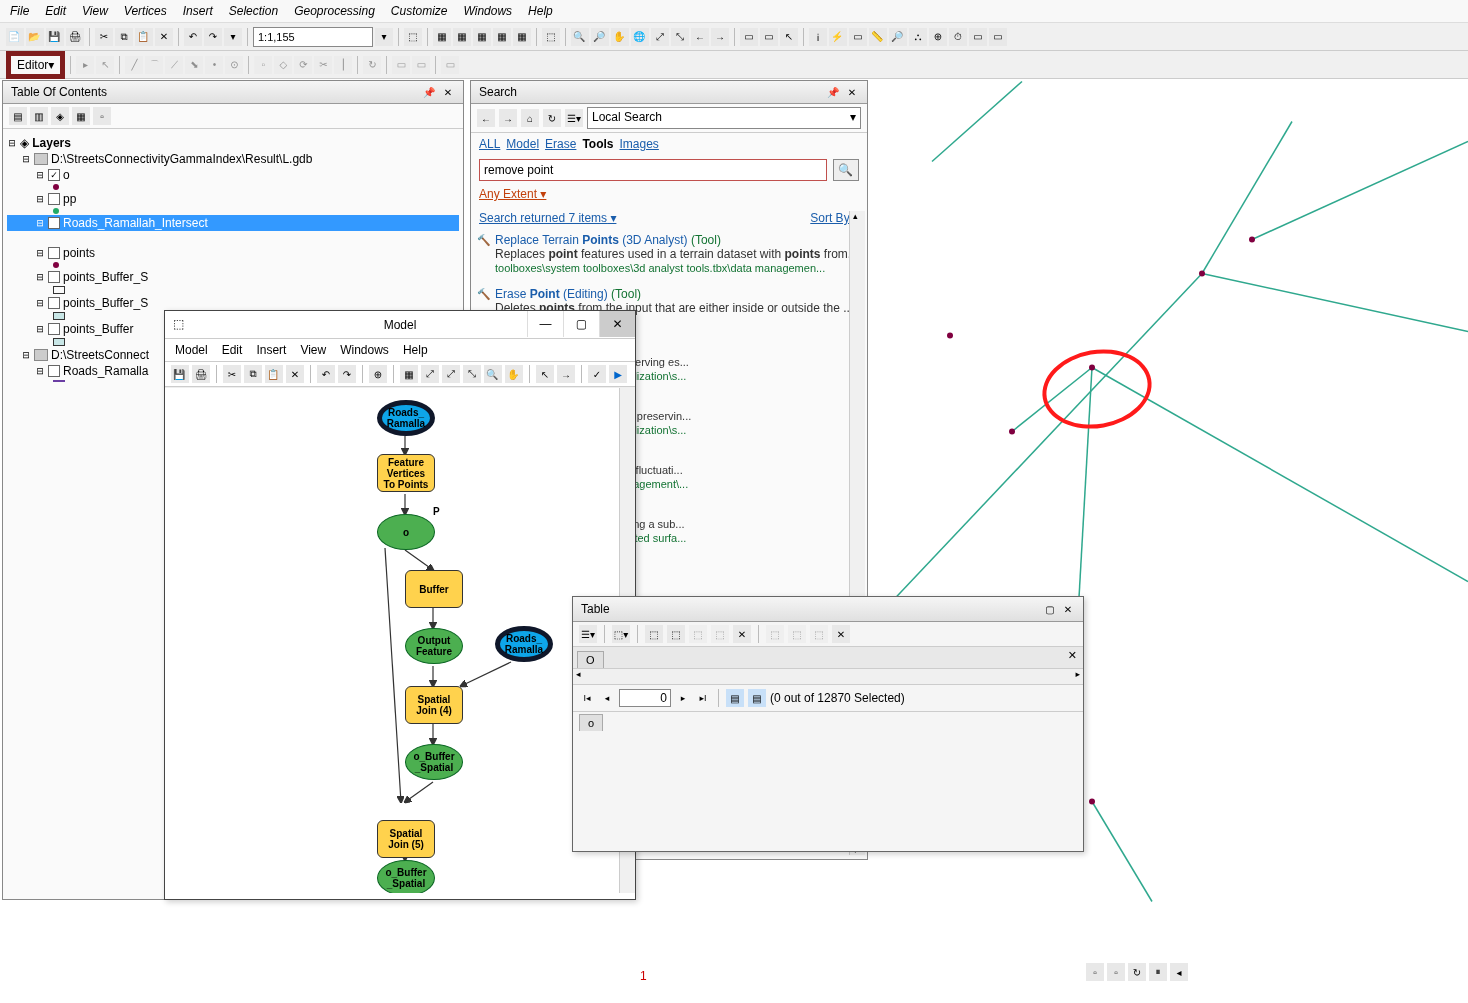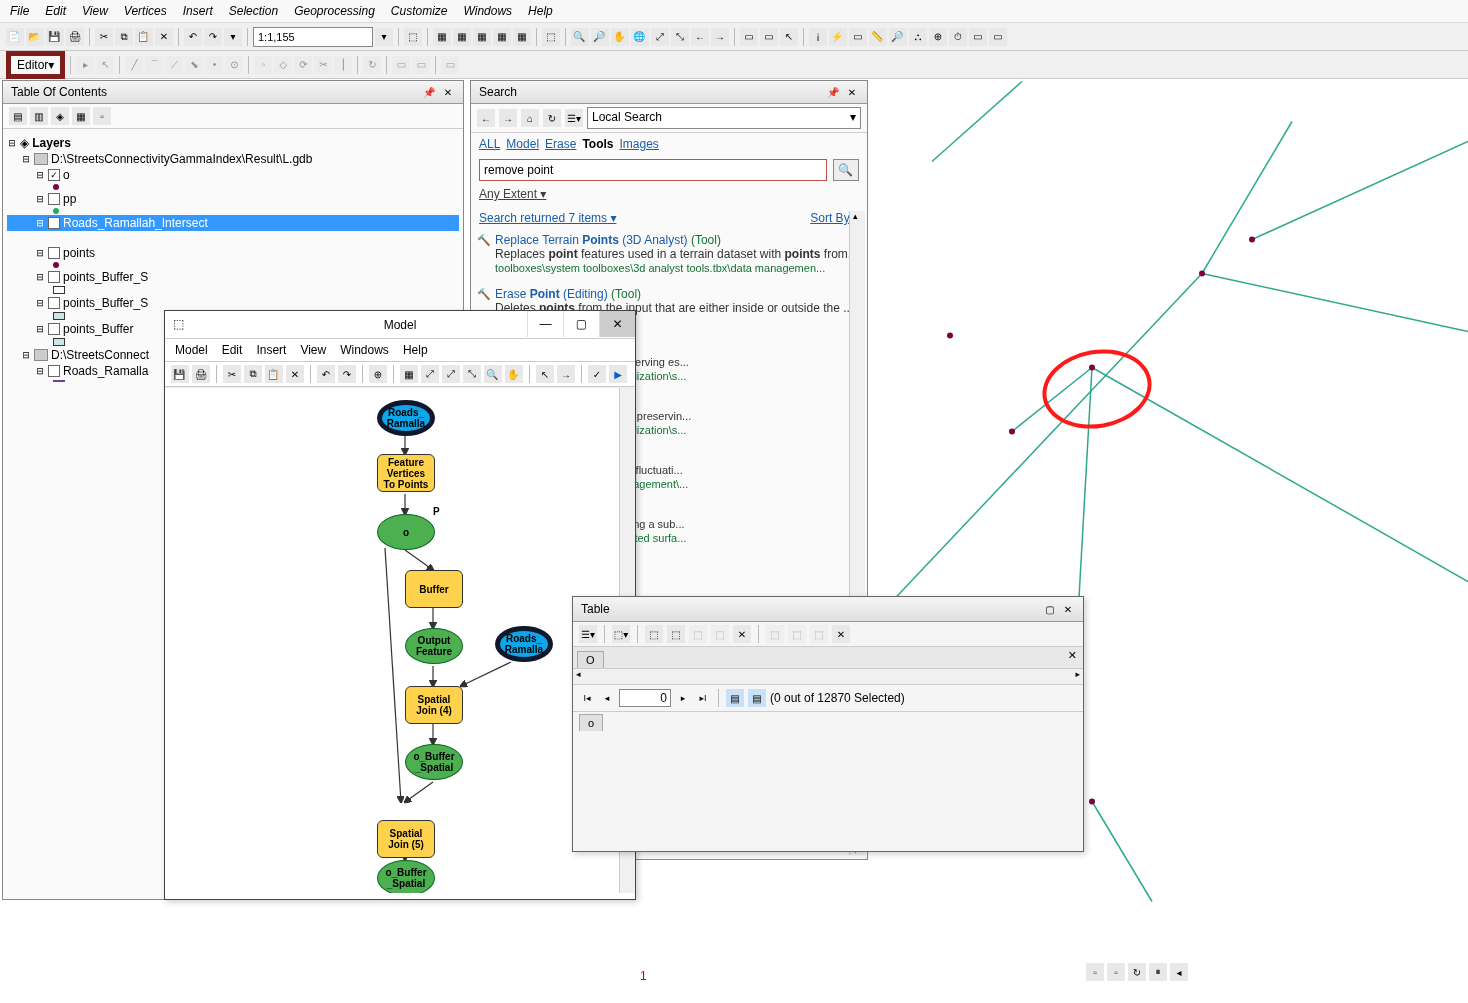--- a/index.html
+++ b/index.html
@@ -49,21 +49,21 @@
 .search-btn { width: 26px; height: 22px; border: 1px solid #888; background: #eee; display: inline-flex; align-items: center; justify-content: center; }
 .search-meta { display: flex; justify-content: space-between; padding: 4px 8px; font-size: 11px; }
 .search-meta a { color: #1a5dab; text-decoration: underline; cursor: pointer; }
 .result { padding: 4px 8px 8px 24px; position: relative; }
 .result .hammer { position: absolute; left: 6px; top: 5px; font-size: 11px; color: #555; }
 .result .title { color: #1a5dab; }
 .result .title b { font-weight: bold; color: #1a5dab; }
 .result .type { color: #137333; }
 .result .desc { color: #333; font-size: 11px; }
 .result .path { color: #137333; font-size: 11px; }
-.any-extent { color: #404040; text-decoration: underline; padding: 2px 8px 6px; display: inline-block; cursor: pointer; }
+.any-extent { color: #c2410c; text-decoration: underline; padding: 2px 8px 6px; display: inline-block; cursor: pointer; }
 .scroll-img { position:absolute; right:2px; top:130px; bottom:4px; width:16px; background:#f0f0f0; border-left:1px solid #ccc;}
 .scroll-img::before { content:"▴"; position:absolute; top:0; left:3px; font-size:9px;}
 .scroll-img::after { content:"▾"; position:absolute; bottom:0; left:3px; font-size:9px;}
 
 
 #model { position: absolute; left: 164px; top: 310px; width: 472px; height: 590px; border: 1px solid #444; background: #fff; z-index: 20; box-shadow: 2px 2px 6px rgba(0,0,0,.2); }
 #model .titlebar { background: #fff; height: 28px; display: flex; align-items: center; justify-content: center; border-bottom: 1px solid #ccc; position: relative; }
 #model .titlebar .wbtns { position: absolute; right: 0; top: 0; display: flex; }
 #model .titlebar .wbtns span { width: 36px; height: 26px; display: inline-flex; align-items: center; justify-content: center; border-left: 1px solid #ddd; font-size: 12px; }
 #model .titlebar .wbtns span.close { background: #ccc; }

